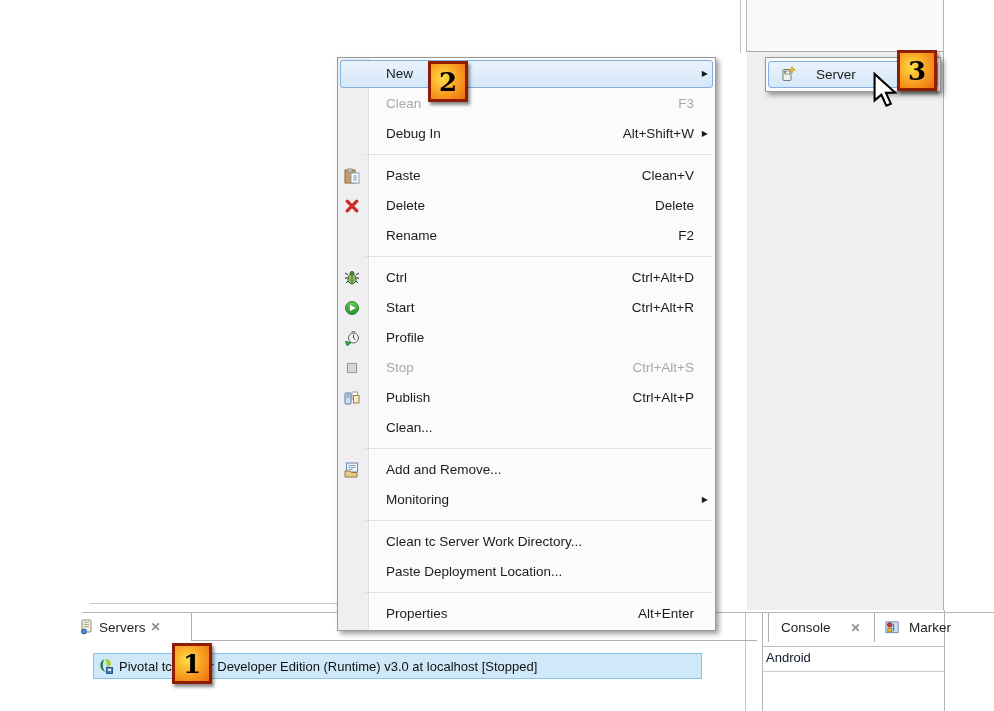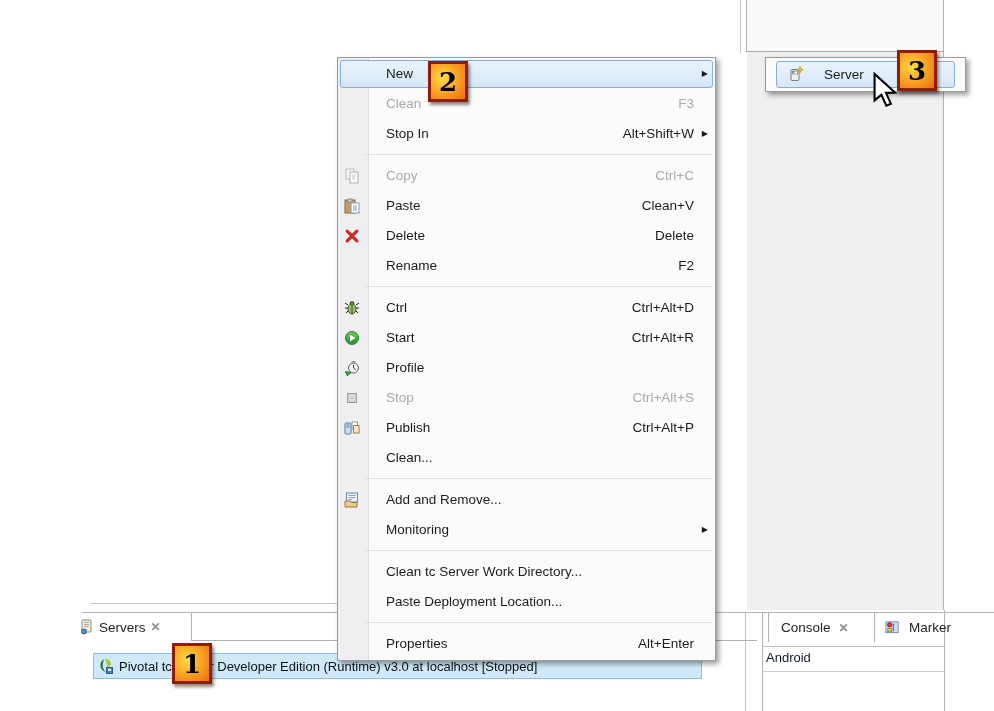--- a/index.html
+++ b/index.html
@@ -25,21 +25,21 @@
                display:flex;align-items:center;gap:5px;padding-left:4px;font-size:13.5px;color:#222;}
   .hdr-line-left{left:192px;top:640px;width:565px;height:1px;background:#b0b0b0;}
   .server-row{left:93px;top:653px;width:609px;height:26px;background:#cfe9f9;
               border:1px solid #84c0e8;box-sizing:border-box;display:flex;align-items:center;
               gap:6px;padding-left:3px;font-size:13px;color:#111;white-space:nowrap;overflow:hidden;z-index:2;}
   .close-x{color:#8d8d8d;font-size:12px;font-weight:700;cursor:default;}
 
   
   .console-tab{left:768px;top:613px;width:107px;height:29px;background:#fff;
                border-left:1px solid #b0b0b0;border-right:1px solid #b0b0b0;box-sizing:border-box;
-               display:flex;align-items:center;gap:8px;padding-left:12px;font-size:13.5px;color:#222;}
+               display:flex;align-items:center;gap:20px;padding-left:12px;font-size:13.5px;color:#222;}
   .markers-tab{left:878px;top:613px;width:66px;height:29px;overflow:hidden;
                display:flex;align-items:center;gap:9px;padding-left:7px;font-size:13.5px;color:#222;}
   .hdr-line-right{left:762px;top:646px;width:182px;height:1px;background:#bdbdbd;}
   .console-title{left:766px;top:650px;font-size:13px;color:#0f172a;z-index:1;}
   .console-title-line{left:762px;top:671px;width:182px;height:1px;background:#cccccc;}
 
   
   .menu{background:#fbfbfb;border:1px solid #9a9a9a;box-shadow:3px 3px 5px rgba(0,0,0,.38);
         box-sizing:border-box;z-index:10;}
   .main-menu{left:337px;top:57px;width:379px;padding:1px 0;}
@@ -51,21 +51,21 @@
   .mi-label{position:absolute;left:48px;z-index:1;}
   .mi-shortcut{position:absolute;right:21px;z-index:1;color:#1b1b1b;}
   .mi-arrow{position:absolute;right:7px;top:0;z-index:1;font-size:8px;color:#1a1a1a;}
   .mi.disabled .mi-label,.mi.disabled .mi-shortcut{color:#a9a9a9;}
   .mi.hl::before{content:"";position:absolute;left:2px;right:2px;top:1px;bottom:1px;
         border:1px solid #84aede;border-radius:3px;
         background:linear-gradient(#eaf3fc,#d5e7f8);}
   .msep{position:relative;height:12px;}
   .msep::after{content:"";position:absolute;left:26px;right:3px;top:5px;height:1px;background:#e1e1e1;}
 
-  .sub-menu{left:765px;top:57px;width:201px;padding:2px 8px;}
+  .sub-menu{left:765px;top:57px;width:176px;padding:2px 0;}
   .sub-menu .mi{height:29px;line-height:29px;}
   .sub-menu .mi-icon{left:14px;top:6px;}
   .sub-menu .mi-label{left:50px;}
 
   
   .badge{width:34px;height:35px;box-sizing:content-box;border:3px solid #8f1d02;
          background:radial-gradient(circle at 35% 40%, #ffdd44 0%, #f9a425 48%, #ee6c0e 100%);
          box-shadow:2px 3px 3px rgba(0,0,0,.45);display:flex;align-items:center;justify-content:center;
          font-family:"DejaVu Serif",serif;font-weight:700;font-size:26px;color:#000;z-index:50;}
   .badge-1{left:172px;top:643px;}
@@ -199,34 +199,25 @@
     <div class="gutter"></div>
   <div class="mi hl">
         <span class="mi-label">New</span>
         <span class="mi-arrow">▶</span>
       </div>
       <div class="mi disabled">
         <span class="mi-label">Clean</span>
         <span class="mi-shortcut">F3</span>
       </div>
       <div class="mi">
-        <span class="mi-label">Stop In</span>
+        <span class="mi-label">Debug In</span>
         <span class="mi-shortcut">Alt+Shift+W</span>
         <span class="mi-arrow">▶</span>
       </div>
       <div class="msep"></div>
-      <div class="mi disabled">
-        <span class="mi-icon">
-          <svg viewBox="0 0 16 16">
-            <use href="#i-copy"></use>
-          </svg>
-        </span>
-        <span class="mi-label">Copy</span>
-        <span class="mi-shortcut">Ctrl+C</span>
-      </div>
       <div class="mi">
         <span class="mi-icon">
           <svg viewBox="0 0 16 16">
             <use href="#i-paste"></use>
           </svg>
         </span>
         <span class="mi-label">Paste</span>
         <span class="mi-shortcut">Clean+V</span>
       </div>
       <div class="mi">

